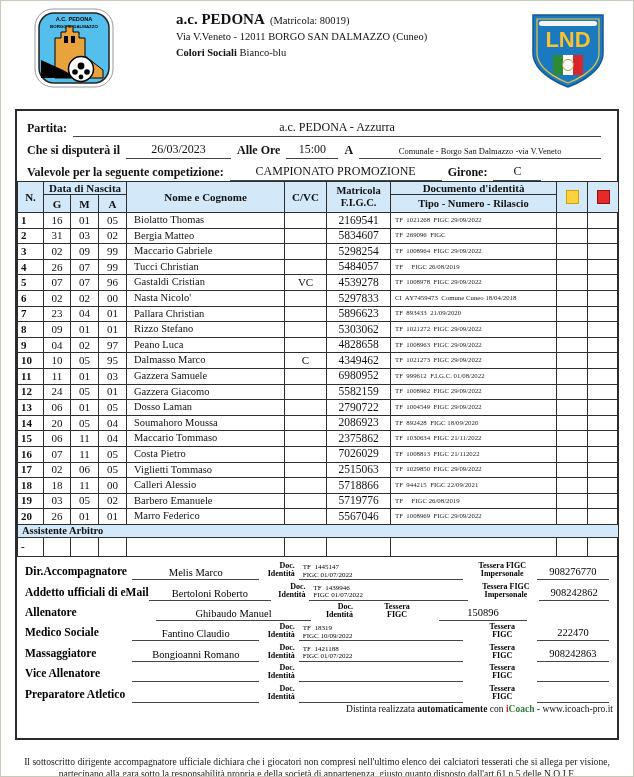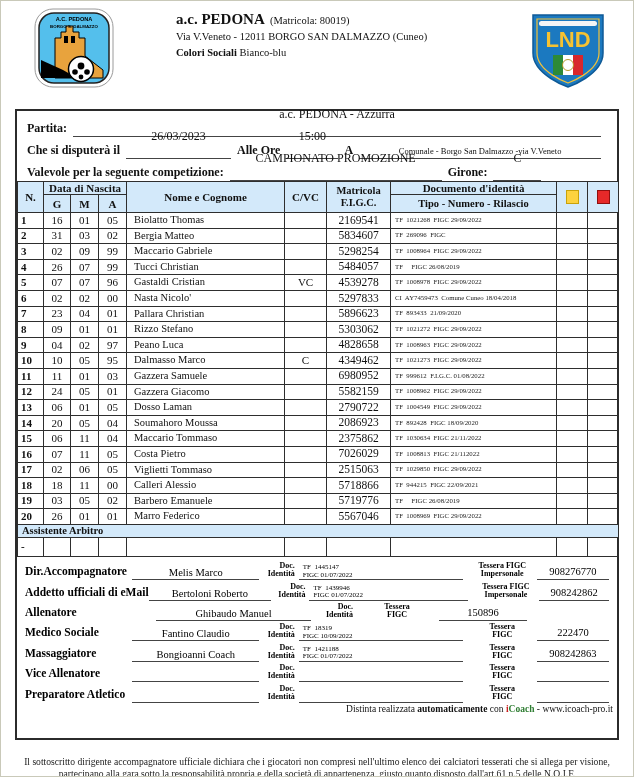--- a/index.html
+++ b/index.html
@@ -15,21 +15,21 @@
   .club-info .name { font-size:15px; font-weight:bold; }
   .club-info .matr { font-size:10.5px; }
   .b { font-weight:bold; }
 
   
   .main-box { margin:16px 14px; border:2.5px solid #2b2b2b; height:631px; background:#fff; }
 
   
   .mline { display:flex; align-items:flex-end; padding:0 10px; height:22px; font-size:12px; color:#111; }
   .mlabel { font-weight:bold; white-space:nowrap; padding-bottom:1px; }
-  .fld { border-bottom:1px solid #444; text-align:center; margin:0 6px; padding-bottom:14px; white-space:nowrap; }
+  .fld { border-bottom:1px solid #444; text-align:center; margin:0 6px; padding-bottom:1px; white-space:nowrap; }
   .fld.flex { flex:1; }
   .fld.small { font-size:8.5px; padding-bottom:2px; }
 
   
   table.roster { width:100%; border-collapse:collapse; table-layout:fixed; }
   table.roster td, table.roster th { border:1px solid #2e2e2e; overflow:hidden; }
   thead th { background:#d3e9fa; font-weight:bold; font-size:11px; color:#111; text-align:center; }
   th.sub { font-size:10.5px; }
   .hdr-two { line-height:12px; font-size:10.5px; }
   tbody td { height:15.6px; line-height:1; font-size:11px; color:#111; }
@@ -485,21 +485,21 @@
           </div>
           <div class="s-field s-doc"><div>TF  18319</div><div>FIGC 10/09/2022</div></div>
           <div class="s-lbl tess">
             <div>Tessera</div>
             <div>FIGC</div>
           </div>
           <div class="s-field s-num"><span class="fv">222470</span></div>
         </div>
         <div class="staff-row">
           <div class="s-role">Massaggiatore</div>
-          <div class="s-field s-name"><span class="fv">Bongioanni Coach</span></div>
+          <div class="s-field s-name"><span class="fv">Bongioanni Romano</span></div>
           <div class="s-lbl docl">
             <div>Doc.</div>
             <div>Identità</div>
           </div>
           <div class="s-field s-doc"><div>TF  1421188</div><div>FIGC 01/07/2022</div></div>
           <div class="s-lbl tess">
             <div>Tessera</div>
             <div>FIGC</div>
           </div>
           <div class="s-field s-num"><span class="fv">908242863</span></div>

